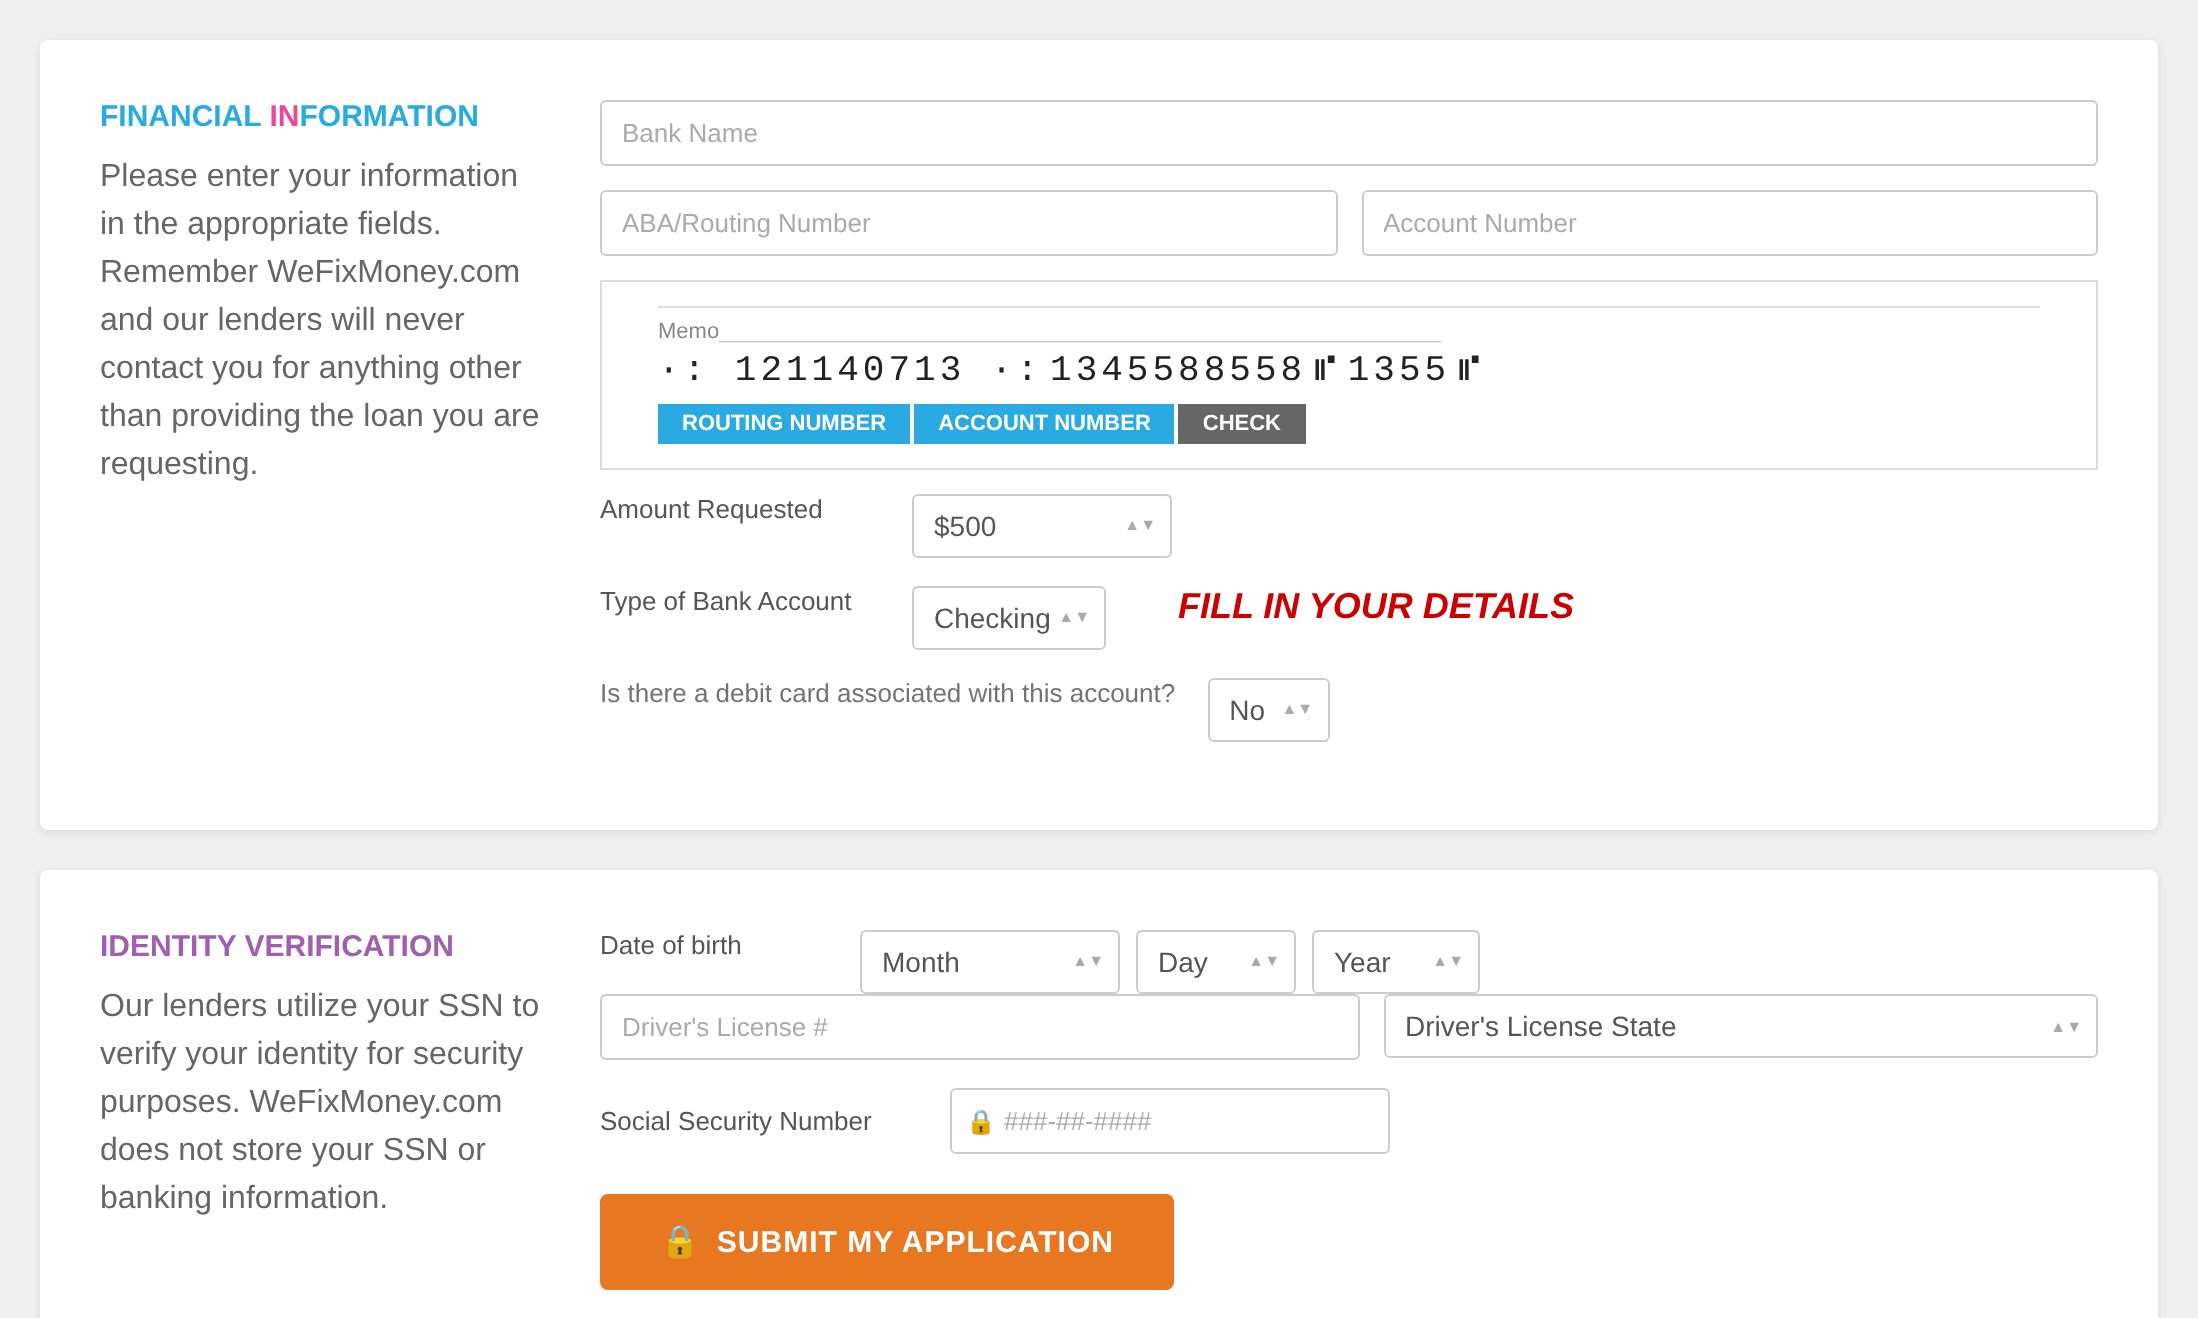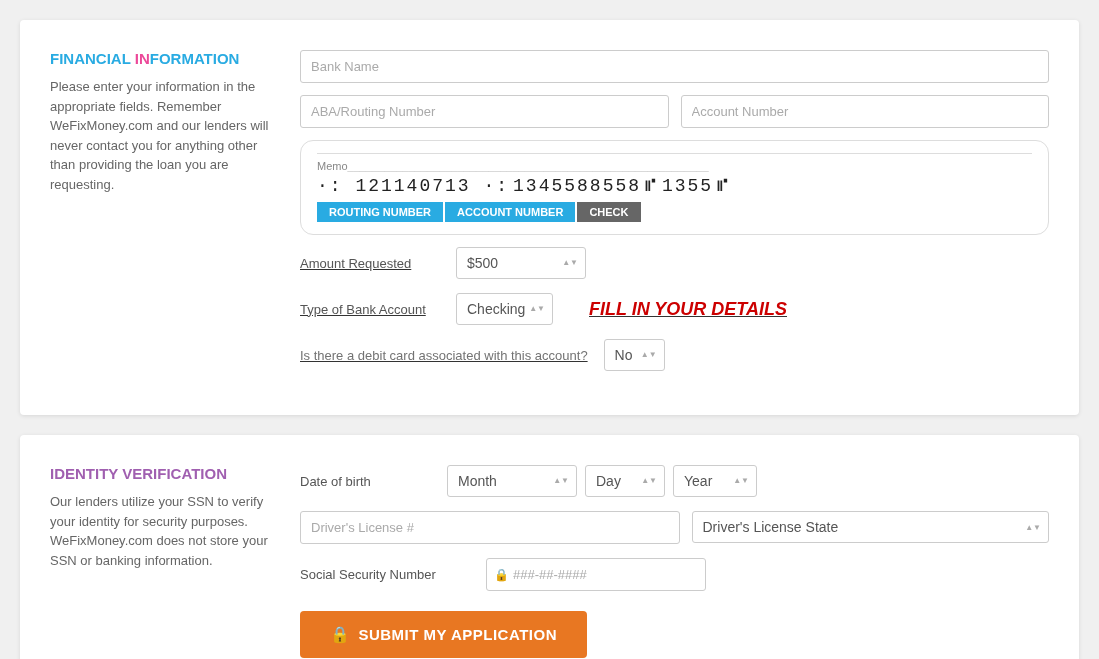--- a/index.html
+++ b/index.html
@@ -35,21 +35,21 @@
     .section-title {
       font-size: 15px;
       font-weight: bold;
       margin-bottom: 10px;
     }
     .financial-title { color: #888; }
     .financial-title span { color: #29abe2; }
     .identity-title { color: #888; }
     .identity-title span { color: #a05fb0; }
     .section-desc {
-      font-size: 13px;
+      font-size: 16px;
       color: #666;
       line-height: 1.5;
     }
     input[type="text"], input[type="number"] {
       border: 1px solid #ccc;
       border-radius: 3px;
       padding: 8px 10px;
       font-size: 13px;
       color: #555;
       outline: none;
@@ -58,22 +58,22 @@
     input::placeholder { color: #aaa; }
     .row {
       display: flex;
       gap: 12px;
       margin-bottom: 12px;
     }
     .full-width { width: 100%; }
     .half { flex: 1; }
     .check-image {
       border: 1px solid #ddd;
-      border-radius: 13px;
-      padding: 12px 16px;
+      border-radius: 0;
+      padding: 12px 28px;
       margin-bottom: 12px;
       background: #fff;
     }
     .check-memo-line {
       font-size: 11px;
       color: #888;
       margin-bottom: 4px;
     }
     .check-memo-line::after {
       content: '___________________________________________________________';
@@ -99,24 +99,23 @@
       padding: 4px 12px;
       font-size: 11px;
       font-weight: bold;
       color: #fff;
     }
     .label-routing { background: #29abe2; margin-right: 2px; }
     .label-account { background: #29abe2; margin-right: 2px; }
     .label-check { background: #666; }
     .form-row {
       display: flex;
-      align-items: center;
+      align-items: flex-start;
       margin-bottom: 14px;
       gap: 16px;
-      text-decoration: underline;
     }
     .form-label {
       min-width: 140px;
       font-size: 13px;
       color: #555;
     }
     .form-label-orange {
       min-width: 200px;
       font-size: 13px;
       color: #737373;
@@ -153,42 +152,41 @@
     .fill-text {
       color: #c00;
       font-size: 18px;
       font-style: italic;
       font-weight: bold;
       margin-left: 20px;
     }
     
     .dob-row {
       display: flex;
-      align-items: center;
-      gap: 27px;
-      margin-bottom: 14px;
+      align-items: flex-start;
+      gap: 10px;
     }
     .dob-label {
       min-width: 120px;
       font-size: 13px;
       color: #555;
     }
     .dob-selects {
       display: flex;
       gap: 8px;
     }
     .license-row {
       display: flex;
       gap: 12px;
       margin-bottom: 14px;
     }
     .ssn-row {
       display: flex;
       align-items: center;
-      gap: 16px;
+      gap: 5px;
       margin-bottom: 20px;
     }
     .ssn-label {
       min-width: 170px;
       font-size: 13px;
       color: #555;
     }
     .ssn-input-wrapper {
       position: relative;
       width: 220px;

